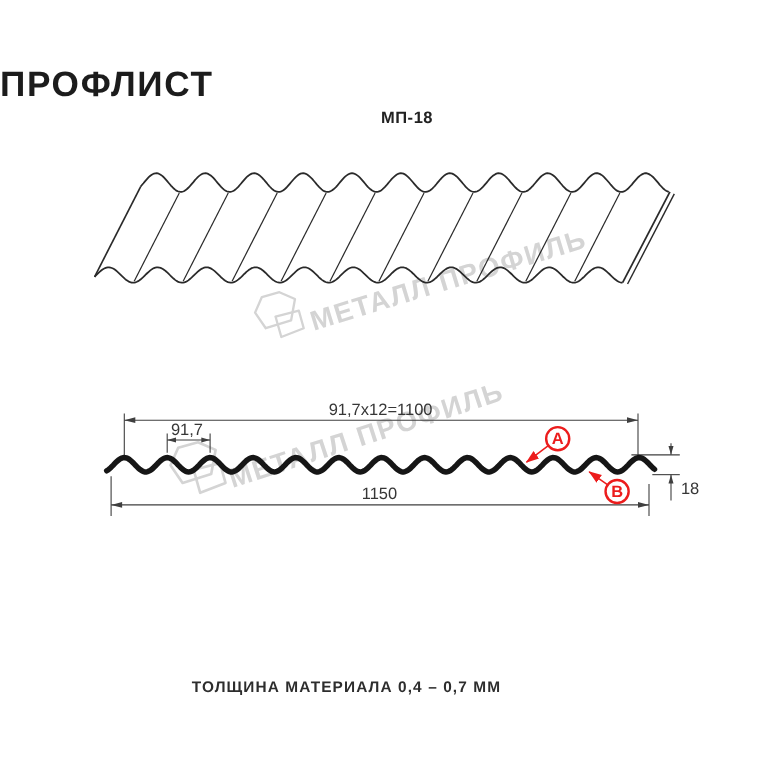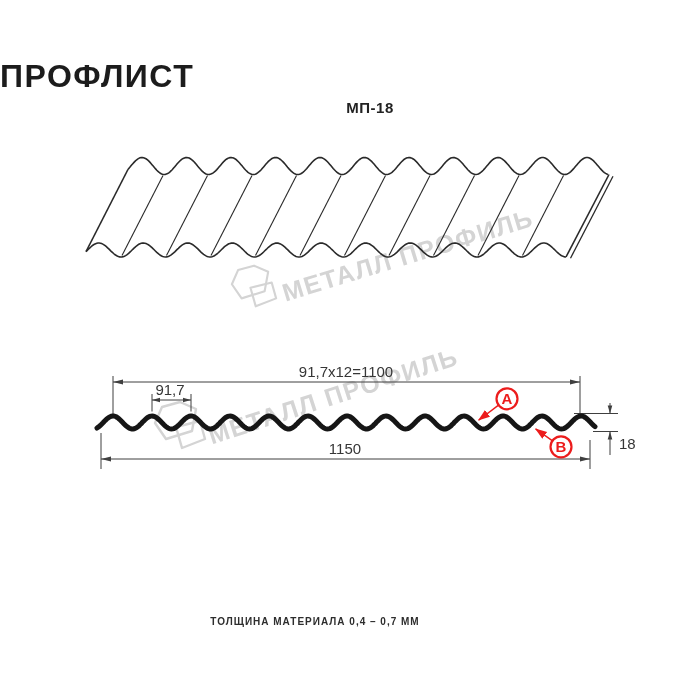--- a/index.html
+++ b/index.html
@@ -24,21 +24,21 @@
     letter-spacing:1.5px;white-space:nowrap;transform-origin:0 50%;line-height:25px;
   }
   #wm1-text{left:283px;top:281px;transform:rotate(-17deg);}
   #wm2-text{left:209px;top:424px;transform:rotate(-18deg);}
   #drawing{position:absolute;left:0;top:0;z-index:2;}
   #drawing text{font-family:"Liberation Sans",sans-serif;}
   .dim-text{font-size:15px;fill:#363636;}
   .red-letter{font-size:15px;font-weight:700;}
   .footer{
     position:absolute;top:616px;left:0;width:630px;text-align:center;
-    font-size:10px;font-weight:700;letter-spacing:1px;color:#2d2d2d;z-index:3;
+    font-size:14px;font-weight:700;letter-spacing:1px;color:#2d2d2d;z-index:3;
   }
 </style>
 </head>
 <body>
 
 <div class="page">
 
   <div class="title">ПРОФЛИСТ</div>
   <div class="subtitle">МП-18</div>
 

